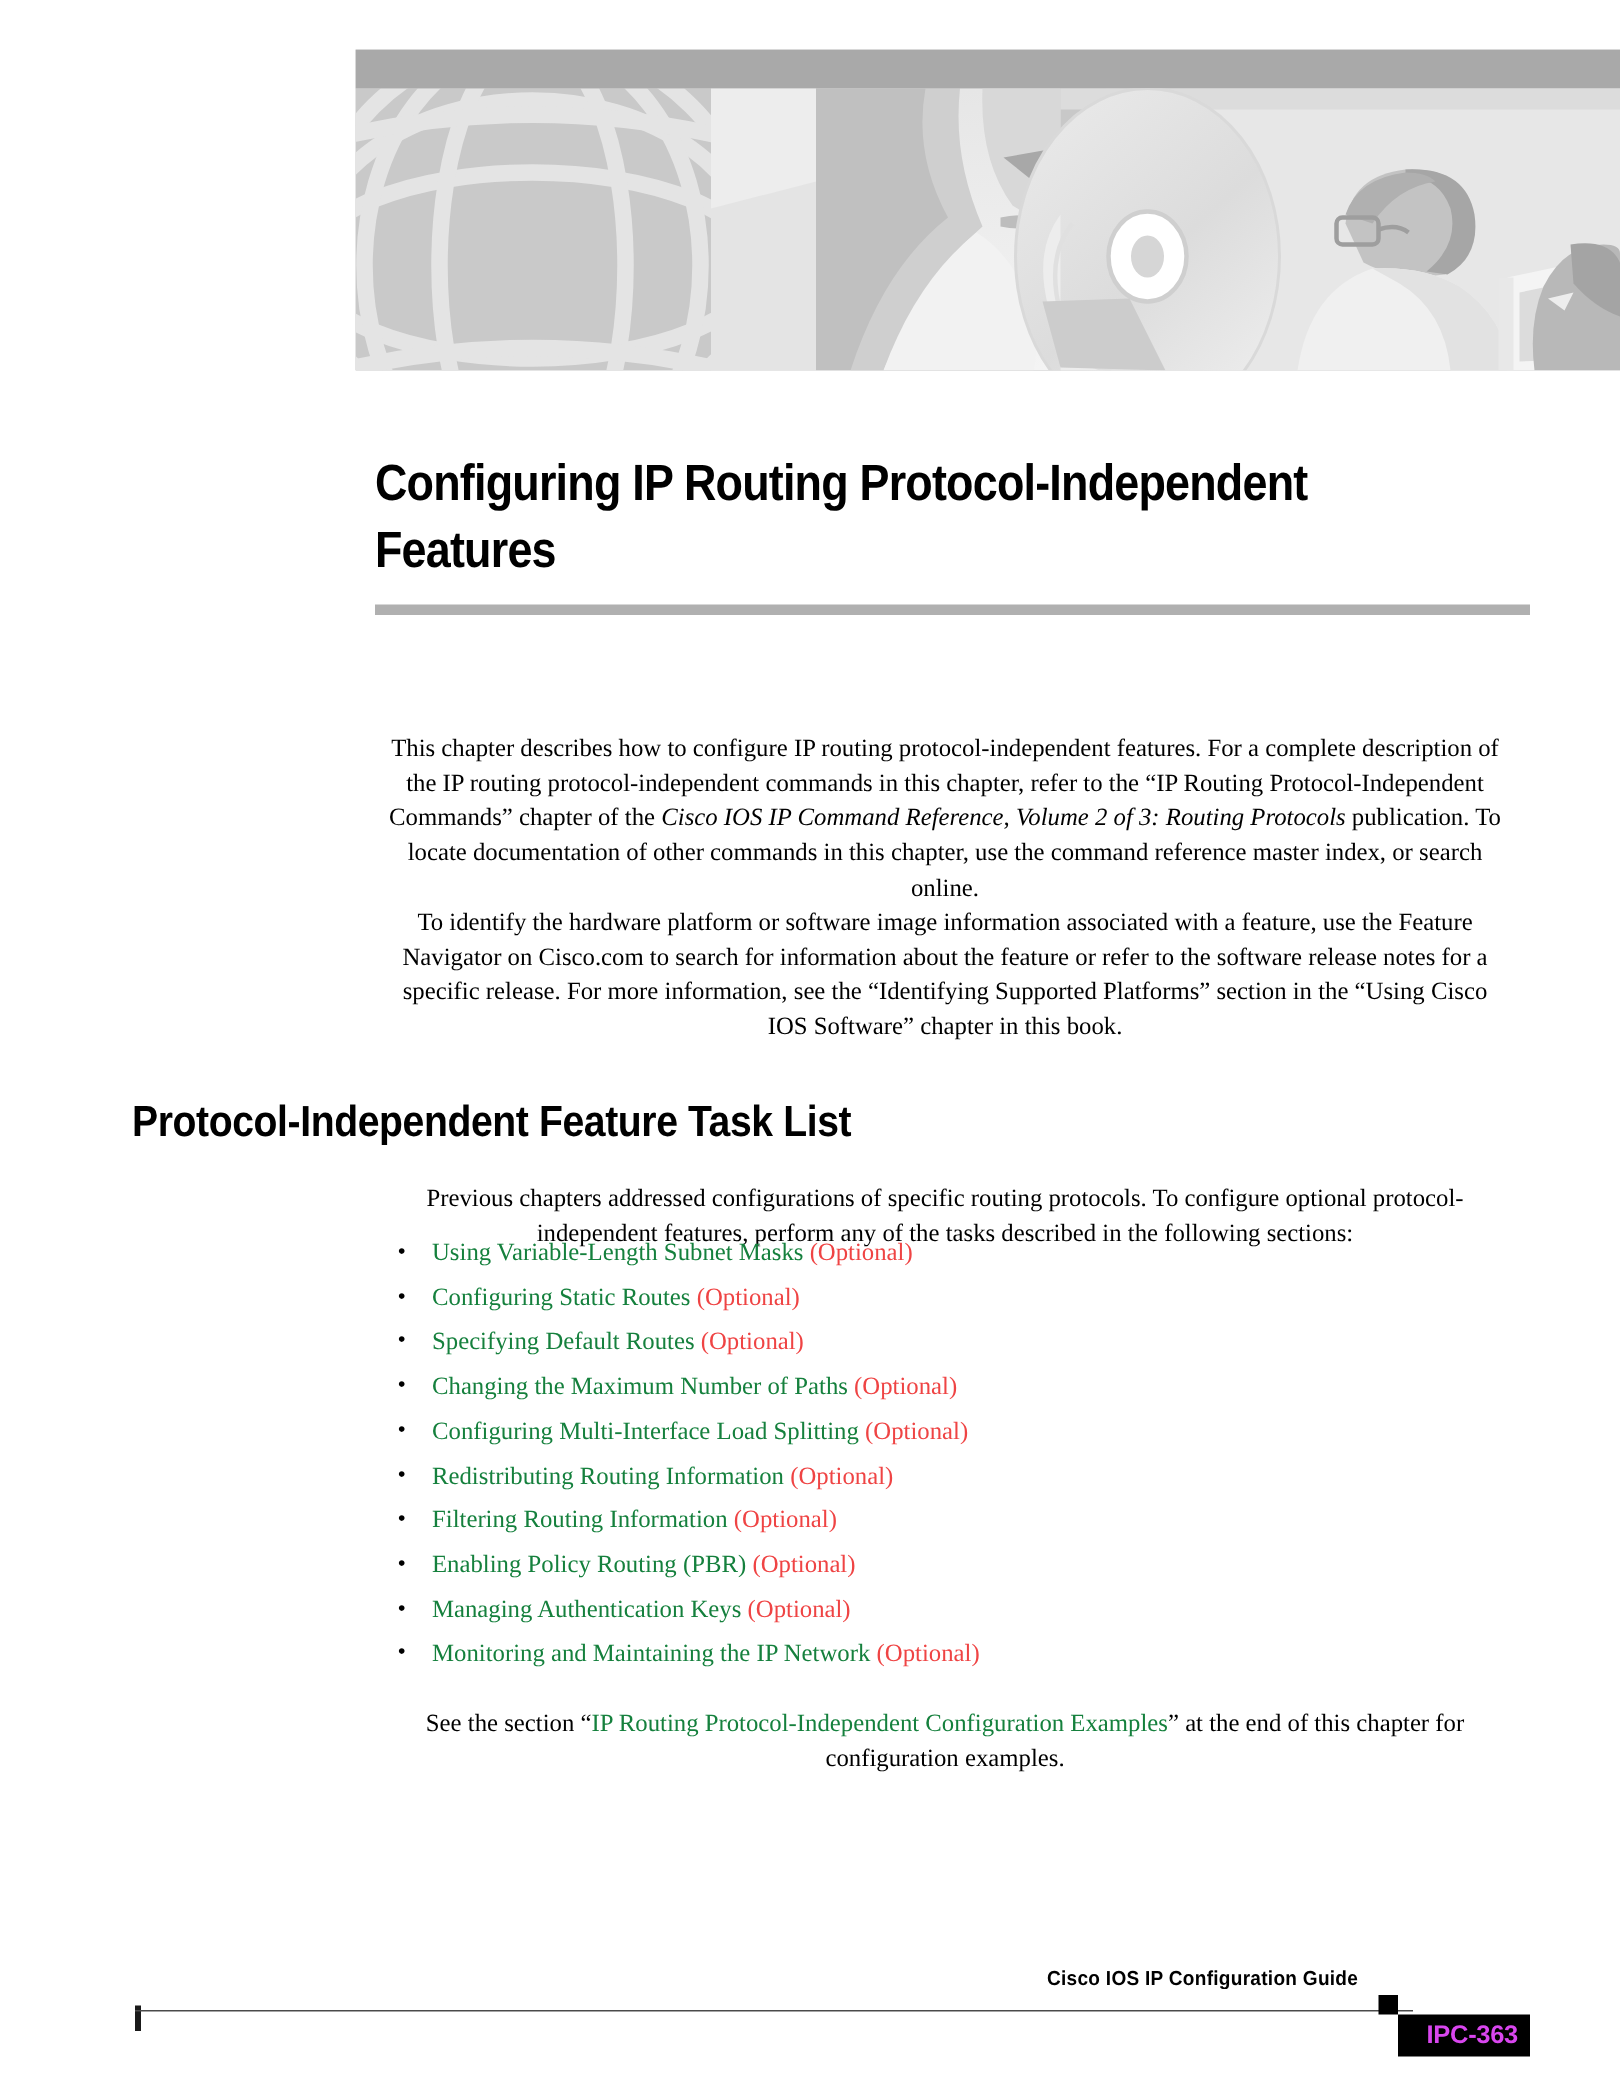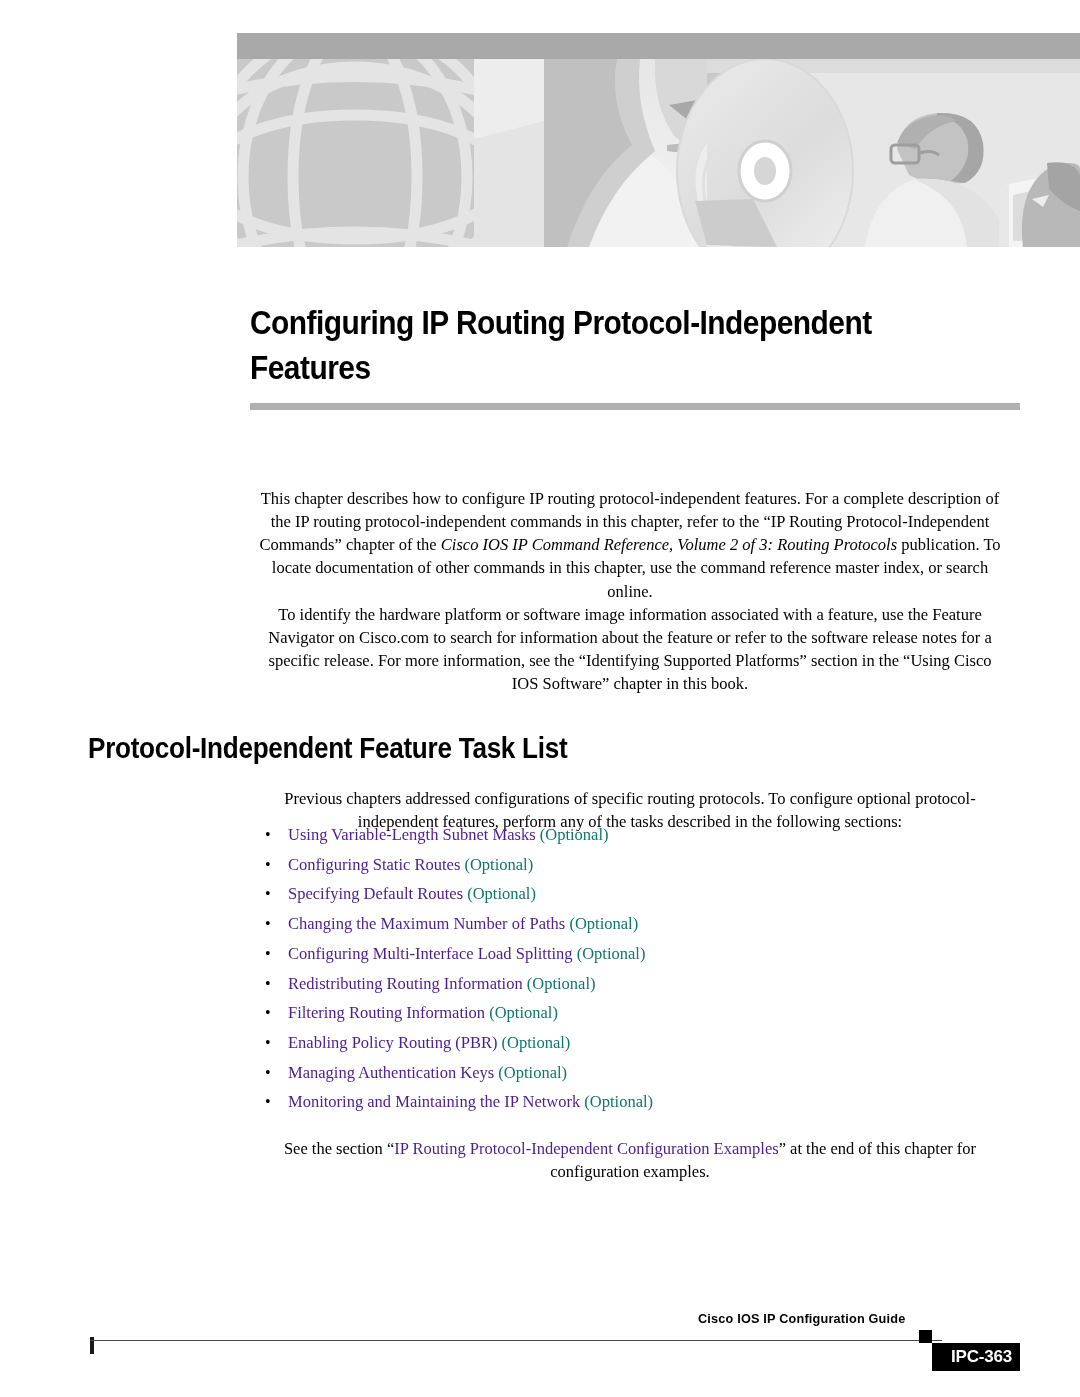--- a/index.html
+++ b/index.html
@@ -110,24 +110,24 @@
     white-space: nowrap;
   }
   .task-item .bullet {
     position: absolute;
     left: 5px;
     top: 0;
     font-size: 16px;
     line-height: 29.7px;
   }
   .link {
-    color: #4c1d95;
+    color: #15803d;
   }
   .optional {
-    color: #0f766e;
+    color: #ef4444;
   }
 
   
   #footer-rule {
     position: absolute;
     left: 90px;
     top: 1340px;
     width: 852px;
     height: 1px;
     background: #4a4a4a;
@@ -169,21 +169,21 @@
     background: #000000;
   }
   #page-number-box span {
     position: absolute;
     left: 0; right: 8px;
     top: 4px;
     text-align: right;
     font-family: "Liberation Sans", sans-serif;
     font-weight: bold;
     font-size: 17px;
-    color: #ffffff;
+    color: #d946ef;
     letter-spacing: -0.2px;
   }
 </style>
 </head>
 <body>
 
 <div id="banner">
   <div class="band-top"></div>
   <svg viewBox="0 0 843 188" preserveAspectRatio="none">
     <defs>

